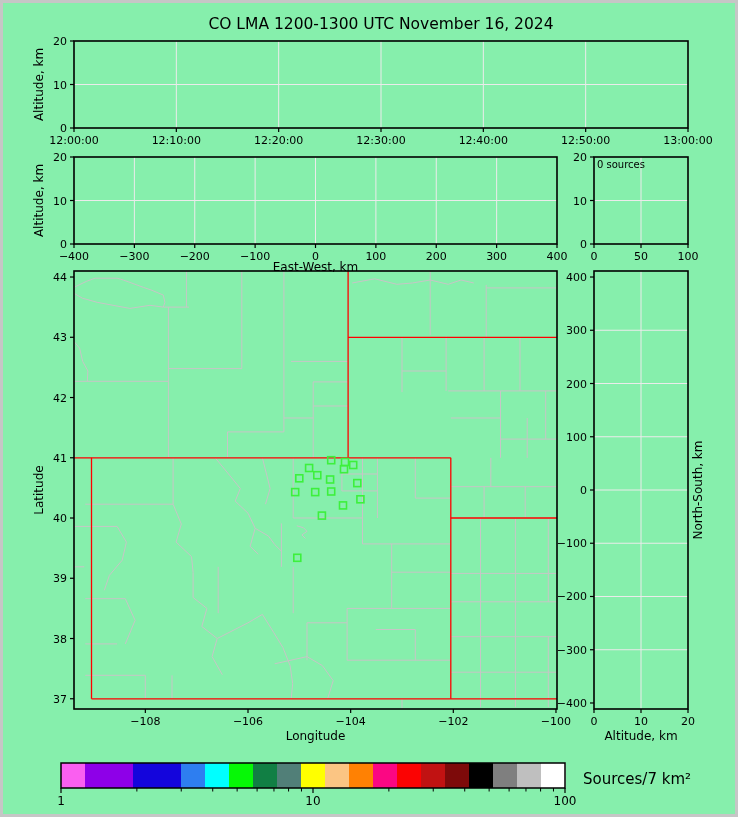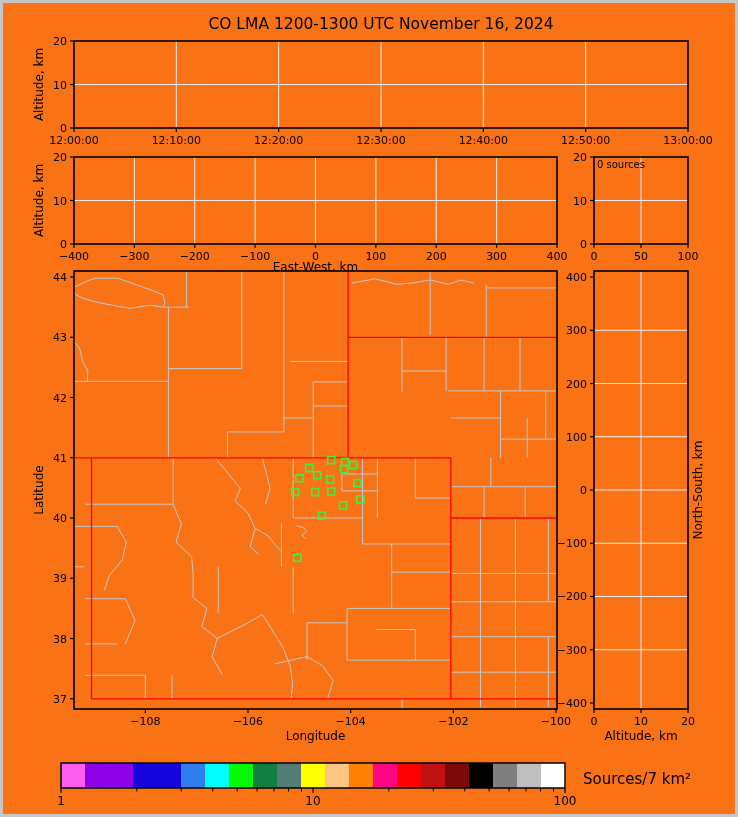--- a/index.html
+++ b/index.html
@@ -1,20 +1,20 @@
 <!DOCTYPE html>
 <html><head>
 <meta charset="utf-8">
 <style>
   html,body{margin:0;padding:0;background:#e8e8e8;}
   .frame{
     position:relative;
     width:738px;height:817px;
     box-sizing:border-box;
-    background:#f97316;
+    background:#86efac;
     border:3px solid #c6c6c6;
     font-family:"DejaVu Sans","Liberation Sans",sans-serif;
     overflow:hidden;
   }
   svg{display:block;}
   text{fill:#000;}
   .title{font-size:15.5px;}
   .axlabel{font-size:12px;}
   .tick{font-size:11px;}
   .cbtick{font-size:12px;}

